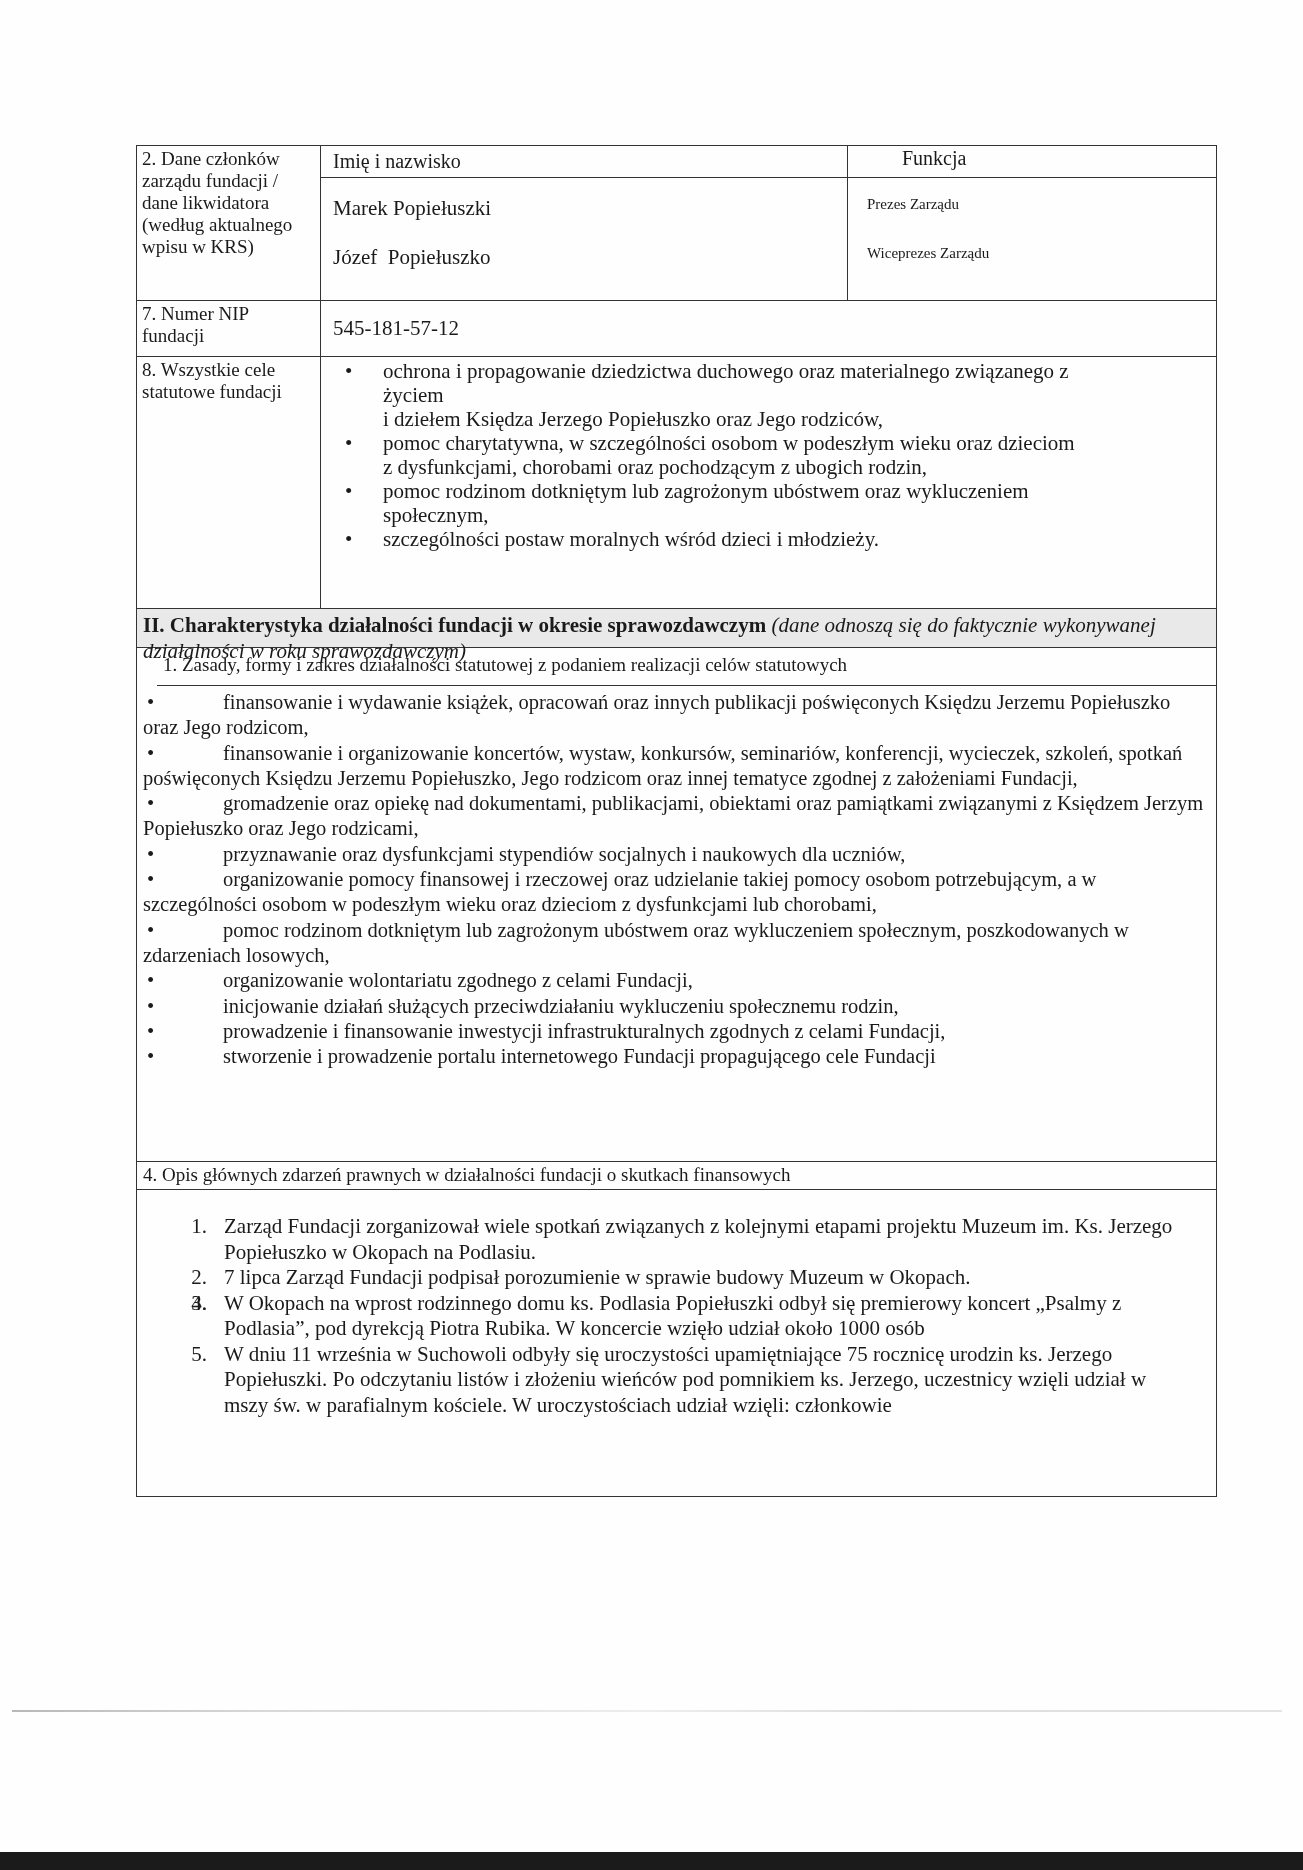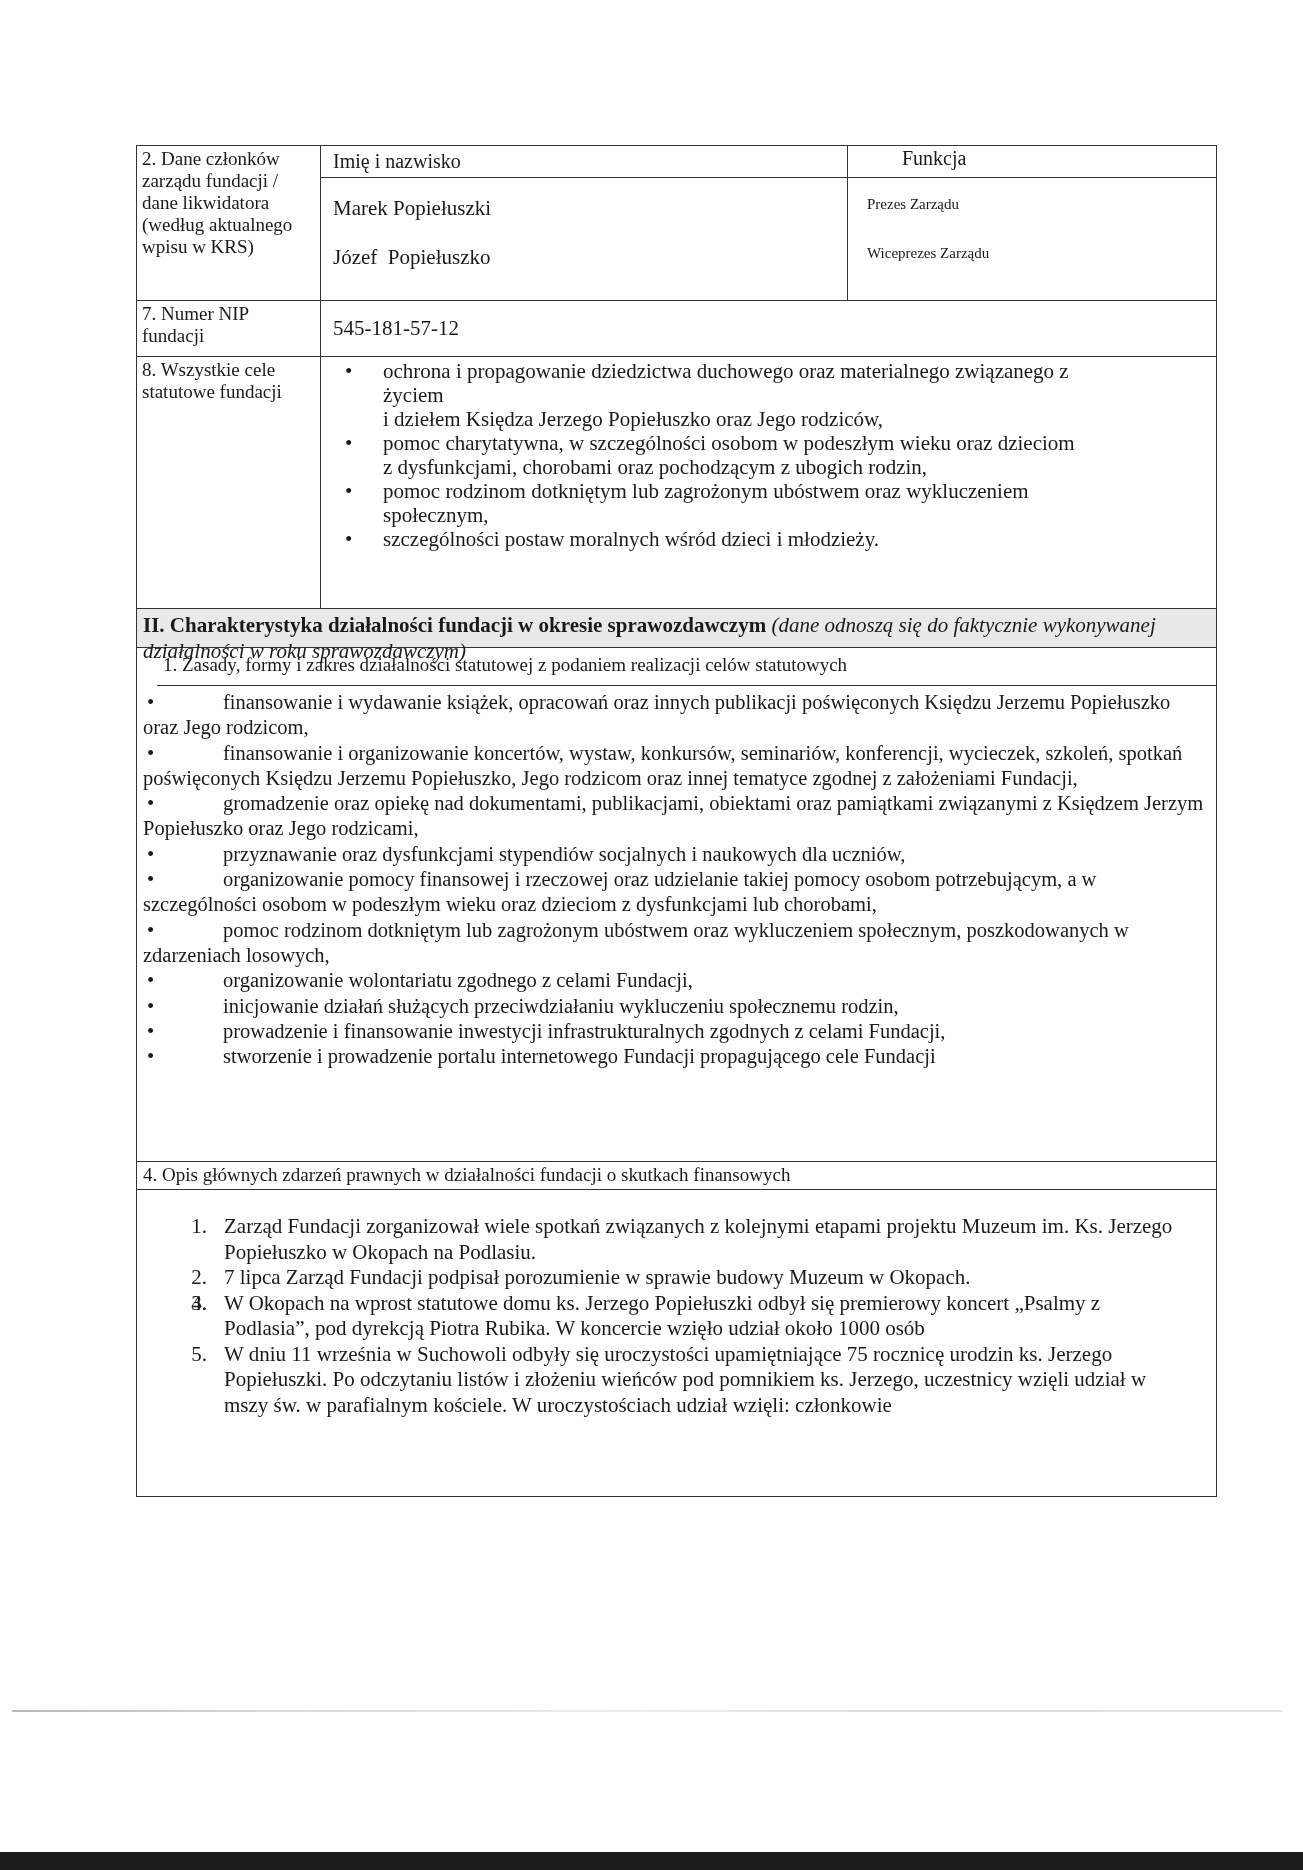--- a/index.html
+++ b/index.html
@@ -128,21 +128,21 @@
       <div class="act-item"><span class="bul">•</span><span>stworzenie i prowadzenie portalu internetowego Fundacji propagującego cele Fundacji</span> <span></span></div>
     </div>
 
     <div class="row sub2">4. Opis głównych zdarzeń prawnych w działalności fundacji o skutkach finansowych</div>
 
     <div class="row events">
       <ol>
         <li><span class="num">1.</span><span>Zarząd Fundacji zorganizował wiele spotkań związanych z kolejnymi etapami projektu Muzeum im. Ks. Jerzego Popiełuszko w Okopach na Podlasiu.</span></li>
         <li><span class="num">2.</span><span>7 lipca Zarząd Fundacji podpisał porozumienie w sprawie budowy Muzeum w Okopach.</span></li>
         <li><span class="num">3.</span></li>
-        <li><span class="num">4.</span><span>W Okopach na wprost statutowe domu ks. Jerzego Popiełuszki odbył się premierowy koncert „Psalmy z Podlasia”, pod dyrekcją Piotra Rubika. W koncercie wzięło udział około 1000 osób</span></li>
+        <li><span class="num">4.</span><span>W Okopach na wprost rodzinnego domu ks. Podlasia Popiełuszki odbył się premierowy koncert „Psalmy z Podlasia”, pod dyrekcją Piotra Rubika. W koncercie wzięło udział około 1000 osób</span></li>
         <li><span class="num">5.</span><span>W dniu 11 września w Suchowoli odbyły się uroczystości upamiętniające 75 rocznicę urodzin ks. Jerzego Popiełuszki. Po odczytaniu listów i złożeniu wieńców pod pomnikiem ks. Jerzego, uczestnicy wzięli udział w mszy św. w parafialnym kościele. W uroczystościach udział wzięli: członkowie</span></li>
       </ol>
     </div>
 
   </div>
 
   <div class="scan-line1"></div>
 </div>
 
 <div class="bottom-bar"></div>

